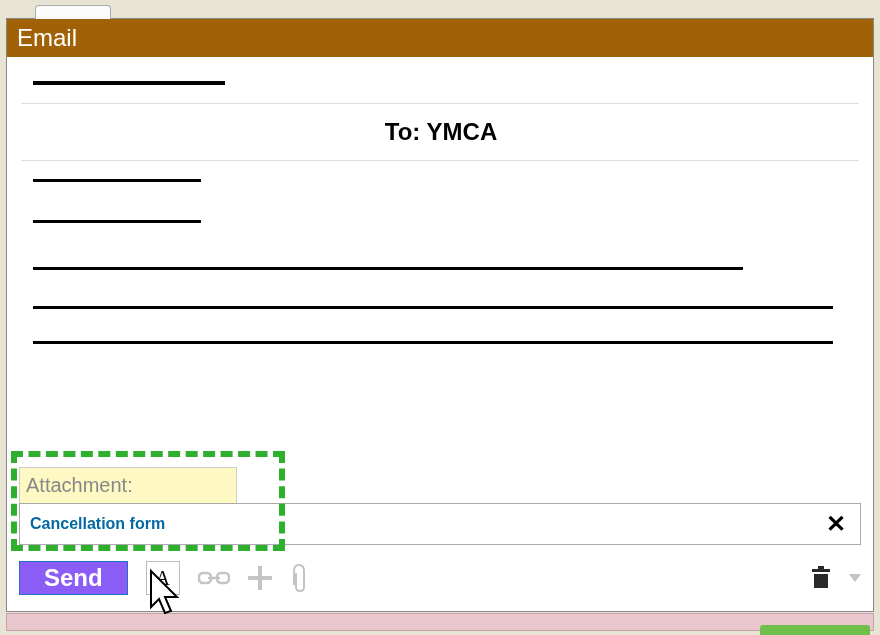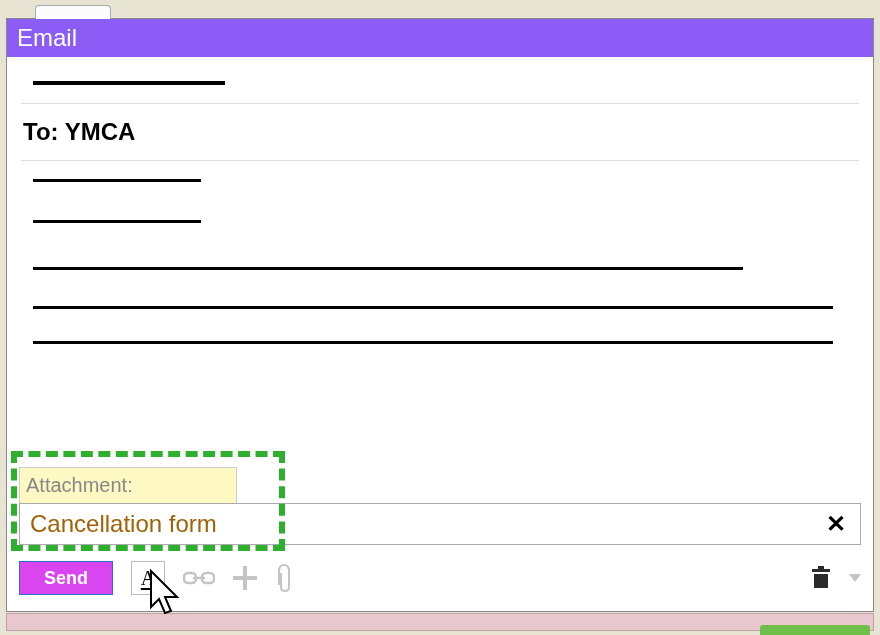--- a/index.html
+++ b/index.html
@@ -14,41 +14,42 @@
     .window {
       position: absolute;
       left: 6px;
       top: 18px;
       width: 868px;
       height: 594px;
       background: #fff;
       border: 1px solid #888;
     }
     .titlebar {
-      background: #8b5cf6;
+      background: #a16207;
       color: #fff;
       font-size: 24px;
       padding: 6px 10px;
       height: 38px;
       display: flex;
       align-items: center;
     }
     .tab-notch {
       position: absolute;
       top: -14px;
       left: 28px;
       width: 76px;
       height: 14px;
       background: #fcfcfc;
       border: 1px solid #aaa;
       border-bottom: none;
       border-radius: 4px 4px 0 0;
     }
     .content {
       padding: 12px 14px 0 14px;
+      text-align: center;
     }
     .subject-line {
       height: 4px;
       background: #000;
       width: 192px;
       margin: 12px 0 18px 12px;
     }
     .divider-thin {
       height: 1px;
       background: #ddd;
@@ -93,23 +94,23 @@
     }
     .attach-row {
       border: 1px solid #aaa;
       display: flex;
       align-items: center;
       justify-content: space-between;
       padding: 6px 10px;
       height: 42px;
     }
     .attach-name {
-      font-size: 24px;
-      font-weight: normal;
-      color: #a16207;
+      font-size: 16px;
+      font-weight: bold;
+      color: #0369a1;
     }
     .attach-remove {
       font-size: 24px;
       font-weight: bold;
       color: #000;
       cursor: pointer;
       padding: 0 4px;
     }
     .highlight-box {
       position: absolute;
@@ -117,23 +118,23 @@
       pointer-events: none;
     }
     .toolbar {
       display: flex;
       align-items: center;
       gap: 18px;
       margin-top: 14px;
       height: 38px;
     }
     .send-btn {
-      background: #d946ef;
+      background: #8b5cf6;
       color: #fff;
-      font-size: 18px;
+      font-size: 24px;
       font-weight: bold;
       border: 1px solid #2470c7;
       padding: 6px 24px;
       height: 34px;
       cursor: pointer;
       display: flex;
       align-items: center;
     }
     .fmt-btn {
       width: 34px;

